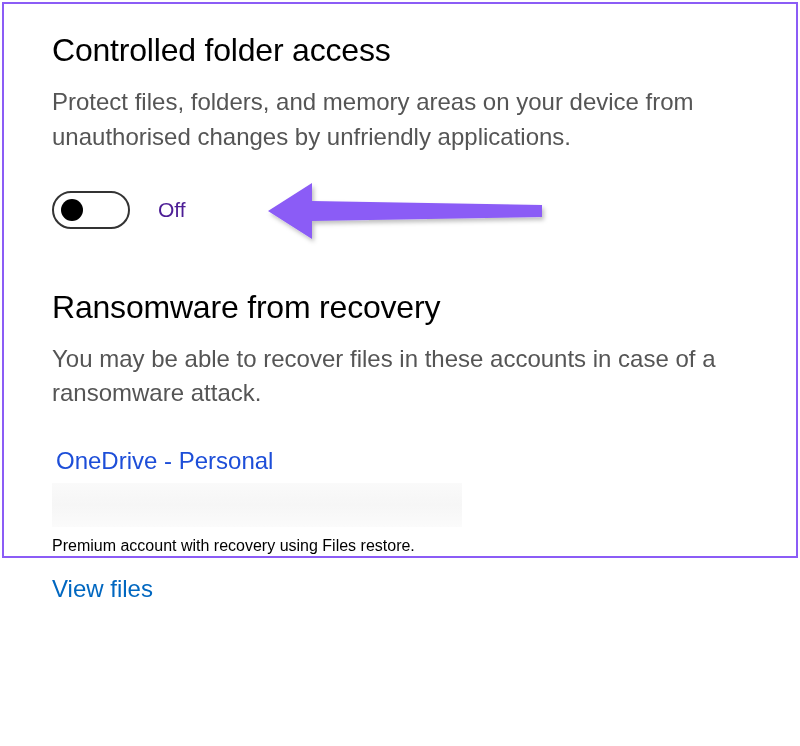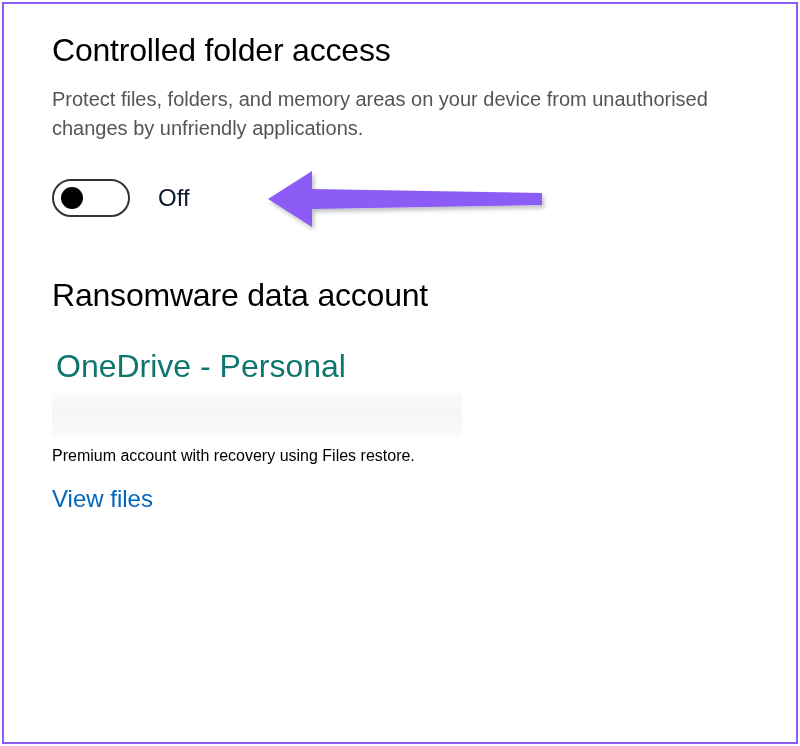--- a/index.html
+++ b/index.html
@@ -12,36 +12,36 @@
       font-family: "Segoe UI", -apple-system, BlinkMacSystemFont, sans-serif;
       background: #ffffff;
       width: 800px;
       height: 746px;
       position: relative;
     }
 
     .container {
       border: 2px solid #8b5cf6;
       width: 796px;
-      height: 742px;
+      height: 556px;
       margin: 2px;
       padding: 28px 48px 14px 48px;
       position: relative;
     }
 
     .section-heading {
       font-size: 32px;
       font-weight: 400;
       color: #000000;
       margin-bottom: 16px;
       letter-spacing: -0.2px;
     }
 
     .section-description {
-      font-size: 20px;
+      font-size: 24px;
       font-weight: 400;
       color: #555555;
       line-height: 1.45;
       margin-bottom: 36px;
     }
 
     .toggle-row {
       display: flex;
       align-items: center;
       gap: 28px;
@@ -63,38 +63,38 @@
       width: 22px;
       height: 22px;
       background: #000000;
       border-radius: 50%;
       position: absolute;
       top: 6px;
       left: 7px;
     }
 
     .toggle-label {
-      font-size: 24px;
-      color: #0f172a;
+      font-size: 21px;
+      color: #4c1d95;
     }
 
     .annotation-arrow {
       position: absolute;
       left: 210px;
       top: -18px;
       pointer-events: none;
     }
 
     .section-2 {
       margin-top: 10px;
     }
 
     .account-name {
-      font-size: 32px;
-      color: #0f766e;
+      font-size: 24px;
+      color: #1d4ed8;
       margin-top: 34px;
       margin-bottom: 8px;
       margin-left: 4px;
     }
 
     .redacted-area {
       width: 410px;
       height: 44px;
       background: linear-gradient(to bottom, #fafafa 0%, #f6f6f6 50%, #fbfbfb 100%);
       margin-bottom: 10px;
@@ -135,22 +135,23 @@
           <feDropShadow dx="2" dy="3" stdDeviation="2" flood-color="#000000" flood-opacity="0.25"></feDropShadow>
         </filter>
       </defs>
       <g filter="url(#arrowShadow)">
         <path d="M 50 10 L 6 38 L 50 66 L 50 48 L 280 44 L 280 32 L 50 28 Z" fill="#8b5cf6"></path>
       </g>
     </svg>
   </div>
 
   <div class="section-2">
-    <h2 class="section-heading">Ransomware data account</h2>
+    <h2 class="section-heading">Ransomware from recovery</h2>
 
+    <p class="section-description">You may be able to recover files in these accounts in case of a ransomware attack.</p>
 
     <div class="account-name">OneDrive - Personal</div>
 
     <div class="redacted-area"></div>
 
     <p class="account-description">Premium account with recovery using Files restore.</p>
 
     <a class="link">View files</a>
   </div>
 

